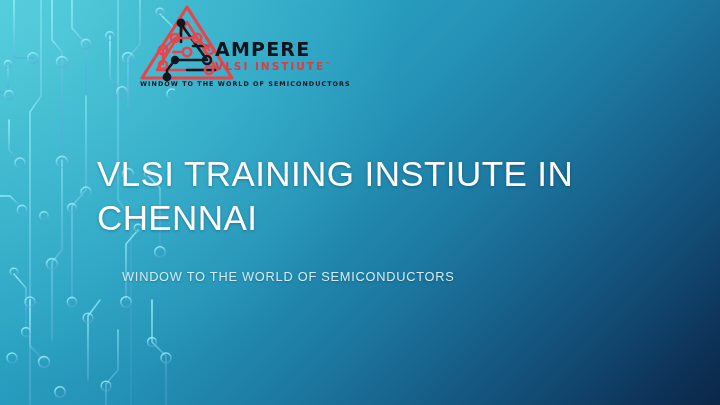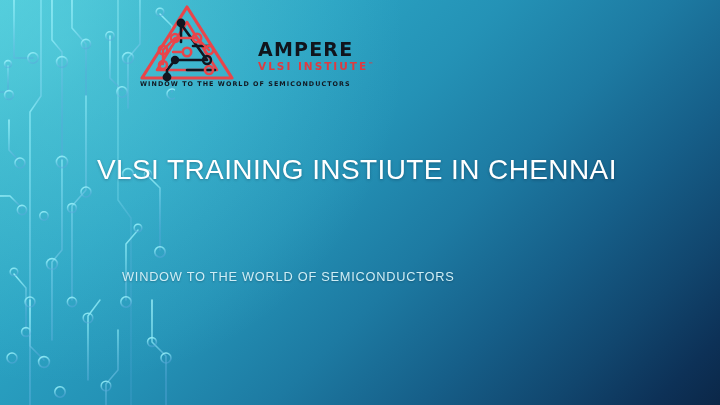--- a/index.html
+++ b/index.html
@@ -55,21 +55,20 @@
   #logo-mark {
     position: absolute;
     left: 0; top: 0;
     width: 100px; height: 84px;
   }
   #logo-words {
     position: absolute;
     left: 78px;
     top: 38px;
     width: 112px;
-    margin-left: 43px;
   }
   .wm-ampere {
     font-family: "DejaVu Sans", sans-serif;
     font-size: 19px;
     font-weight: 700;
     letter-spacing: 1.2px;
     color: #10141c;
     line-height: 1;
     white-space: nowrap;
   }
@@ -99,21 +98,21 @@
     color: #121821;
     white-space: nowrap;
   }
 
   
   #title {
     position: absolute;
     left: 97px;
     top: 152px;
     width: 520px;
-    font-size: 28px;
+    font-size: 35px;
     font-weight: 400;
     line-height: 1.26;
     color: #ffffff;
     letter-spacing: 0.4px;
     text-shadow: 0 1px 3px rgba(0,20,40,0.30);
   }
   #subtitle {
     position: absolute;
     left: 122px;
     top: 269px;

